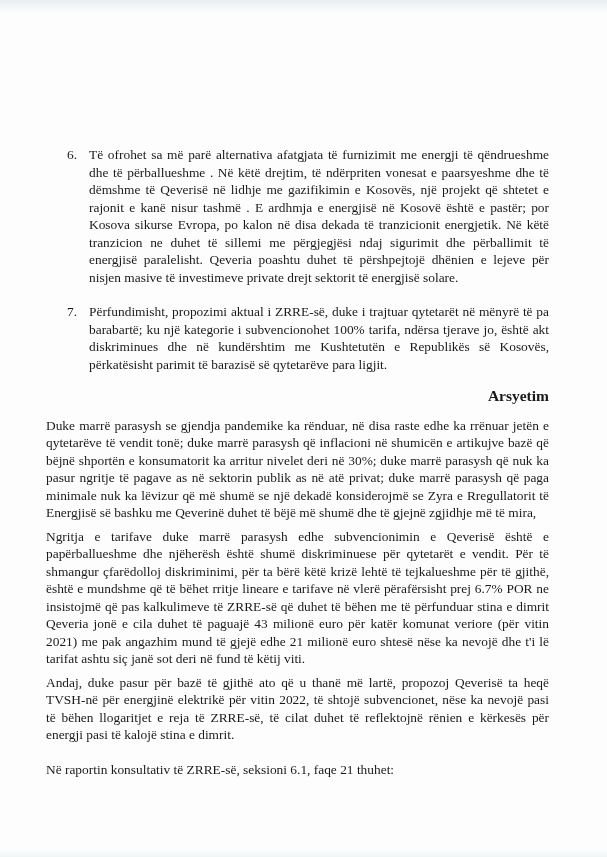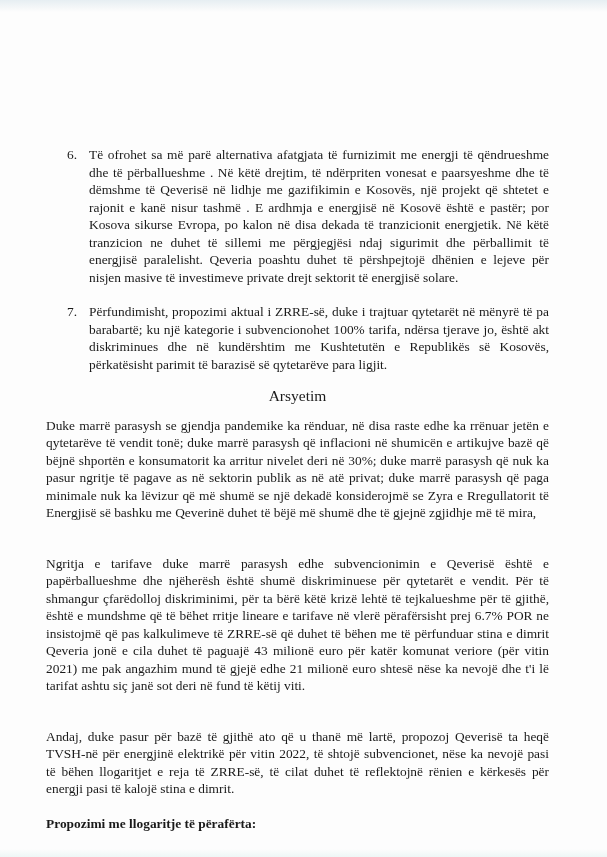--- a/index.html
+++ b/index.html
@@ -24,25 +24,25 @@
     }
     .item {
       position: relative; padding-left: 43px; text-align: justify;
       margin-left: -0px;
     }
     .item-num {
       position: absolute; left: 21px; top: 0;
     }
     .item + .item { margin-top: 17px; }
     .heading {
-      text-align: center; font-weight: normal; font-size: 15.5px;
+      text-align: right; font-weight: bold; font-size: 15.5px;
       margin-top: 14px; margin-bottom: 12px;
     }
     p { margin: 0; text-align: justify; }
-    .para + .para { margin-top: 33px; }
+    .para + .para { margin-top: 6px; }
     .last-line-left { text-align-last: left; }
     .subhead { font-weight: bold; margin-top: 17px; }
     .ref { margin-top: 17px; }
   </style>
 </head>
 <body>
 
 <div class="topband"></div>
 
 <div class="page">
@@ -60,19 +60,18 @@
   <div class="heading">Arsyetim</div>
 
   <div class="para">
     <p class="last-line-left">Duke marrë parasysh se gjendja pandemike ka rënduar, në disa raste edhe ka rrënuar jetën e qytetarëve të vendit tonë; duke marrë parasysh që inflacioni në shumicën e artikujve bazë që bëjnë shportën e konsumatorit ka arritur nivelet deri në 30%; duke marrë parasysh që nuk ka pasur ngritje të pagave as në sektorin publik as në atë privat; duke marrë parasysh që paga minimale nuk ka lëvizur që më shumë se një dekadë konsiderojmë se Zyra e Rregullatorit të Energjisë së bashku me Qeverinë duhet të bëjë më shumë dhe të gjejnë zgjidhje më të mira,</p>
   </div>
 
   <p class="para last-line-left">Ngritja e tarifave duke marrë parasysh edhe subvencionimin e Qeverisë është e papërballueshme dhe njëherësh është shumë diskriminuese për qytetarët e vendit. Për të shmangur çfarëdolloj diskriminimi, për ta bërë këtë krizë lehtë të tejkalueshme për të gjithë, është e mundshme që të bëhet rritje lineare e tarifave në vlerë përafërsisht prej 6.7% POR ne insistojmë që pas kalkulimeve të ZRRE-së që duhet të bëhen me të përfunduar stina e dimrit Qeveria jonë e cila duhet të paguajë 43 milionë euro për katër komunat veriore (për vitin 2021) me pak angazhim mund të gjejë edhe 21 milionë euro shtesë nëse ka nevojë dhe t'i lë tarifat ashtu siç janë sot deri në fund të këtij viti.</p>
 
   <p class="para last-line-left">Andaj, duke pasur për bazë të gjithë ato që u thanë më lartë, propozoj Qeverisë ta heqë TVSH-në për energjinë elektrikë për vitin 2022, të shtojë subvencionet, nëse ka nevojë pasi të bëhen llogaritjet e reja të ZRRE-së, të cilat duhet të reflektojnë rënien e kërkesës për energji pasi të kalojë stina e dimrit.</p>
 
-  <p class="subhead">Propozimi me llogaritje të përafërta:</p>
 
   <p class="ref last-line-left">Në raportin konsultativ të ZRRE-së, seksioni 6.1, faqe 21 thuhet:</p>
 
 </div>
 
 <div class="bottomband"></div>
 
 </body></html>

